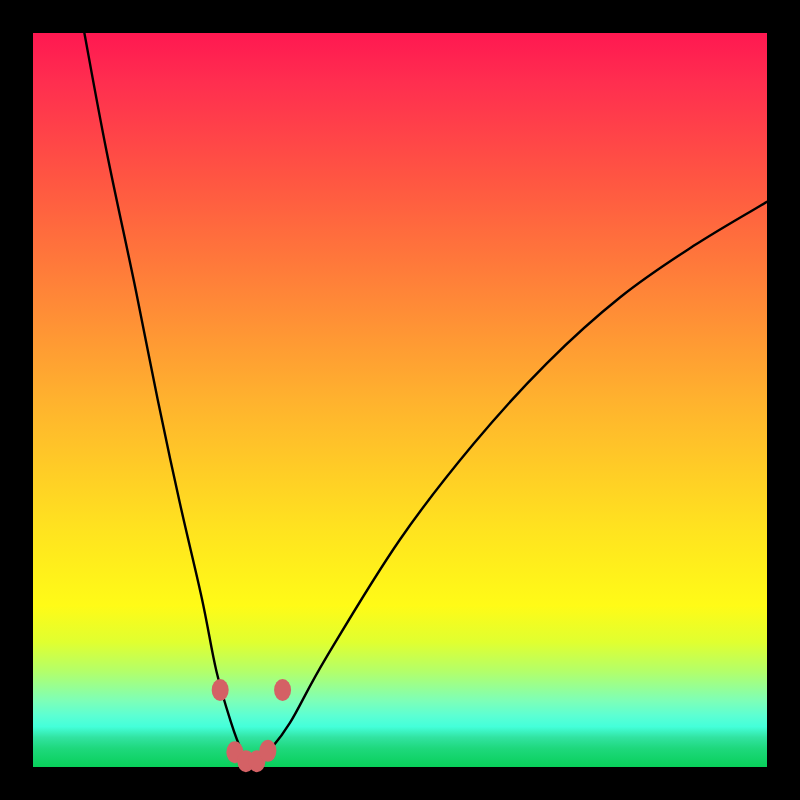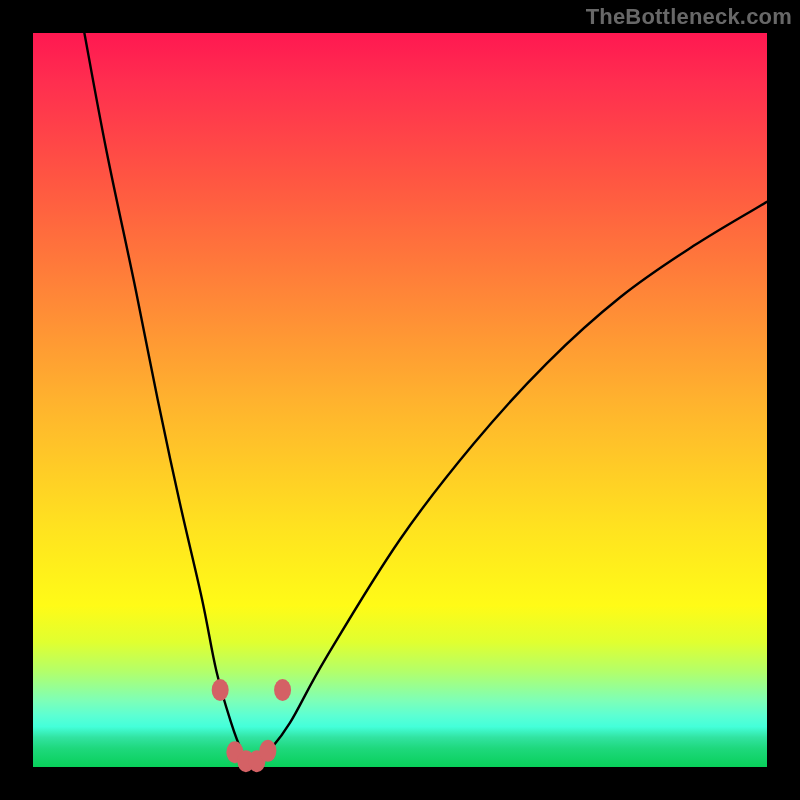--- a/index.html
+++ b/index.html
@@ -75,14 +75,13 @@
       <g id="dots">
           <ellipse cx="187.17000000000002" cy="656.9300000000001" rx="8.5" ry="11" class="dot"></ellipse>
           <ellipse cx="201.85000000000002" cy="719.32" rx="8.5" ry="11" class="dot"></ellipse>
           <ellipse cx="212.85999999999999" cy="728.128" rx="8.5" ry="11" class="dot"></ellipse>
           <ellipse cx="223.87" cy="728.128" rx="8.5" ry="11" class="dot"></ellipse>
           <ellipse cx="234.88" cy="717.852" rx="8.5" ry="11" class="dot"></ellipse>
           <ellipse cx="249.56000000000003" cy="656.9300000000001" rx="8.5" ry="11" class="dot"></ellipse>
         </g>
     </svg>
   </div>
-  <div class="watermark">TheBottleneck.com</div>
 </div>
 
 </body></html>

